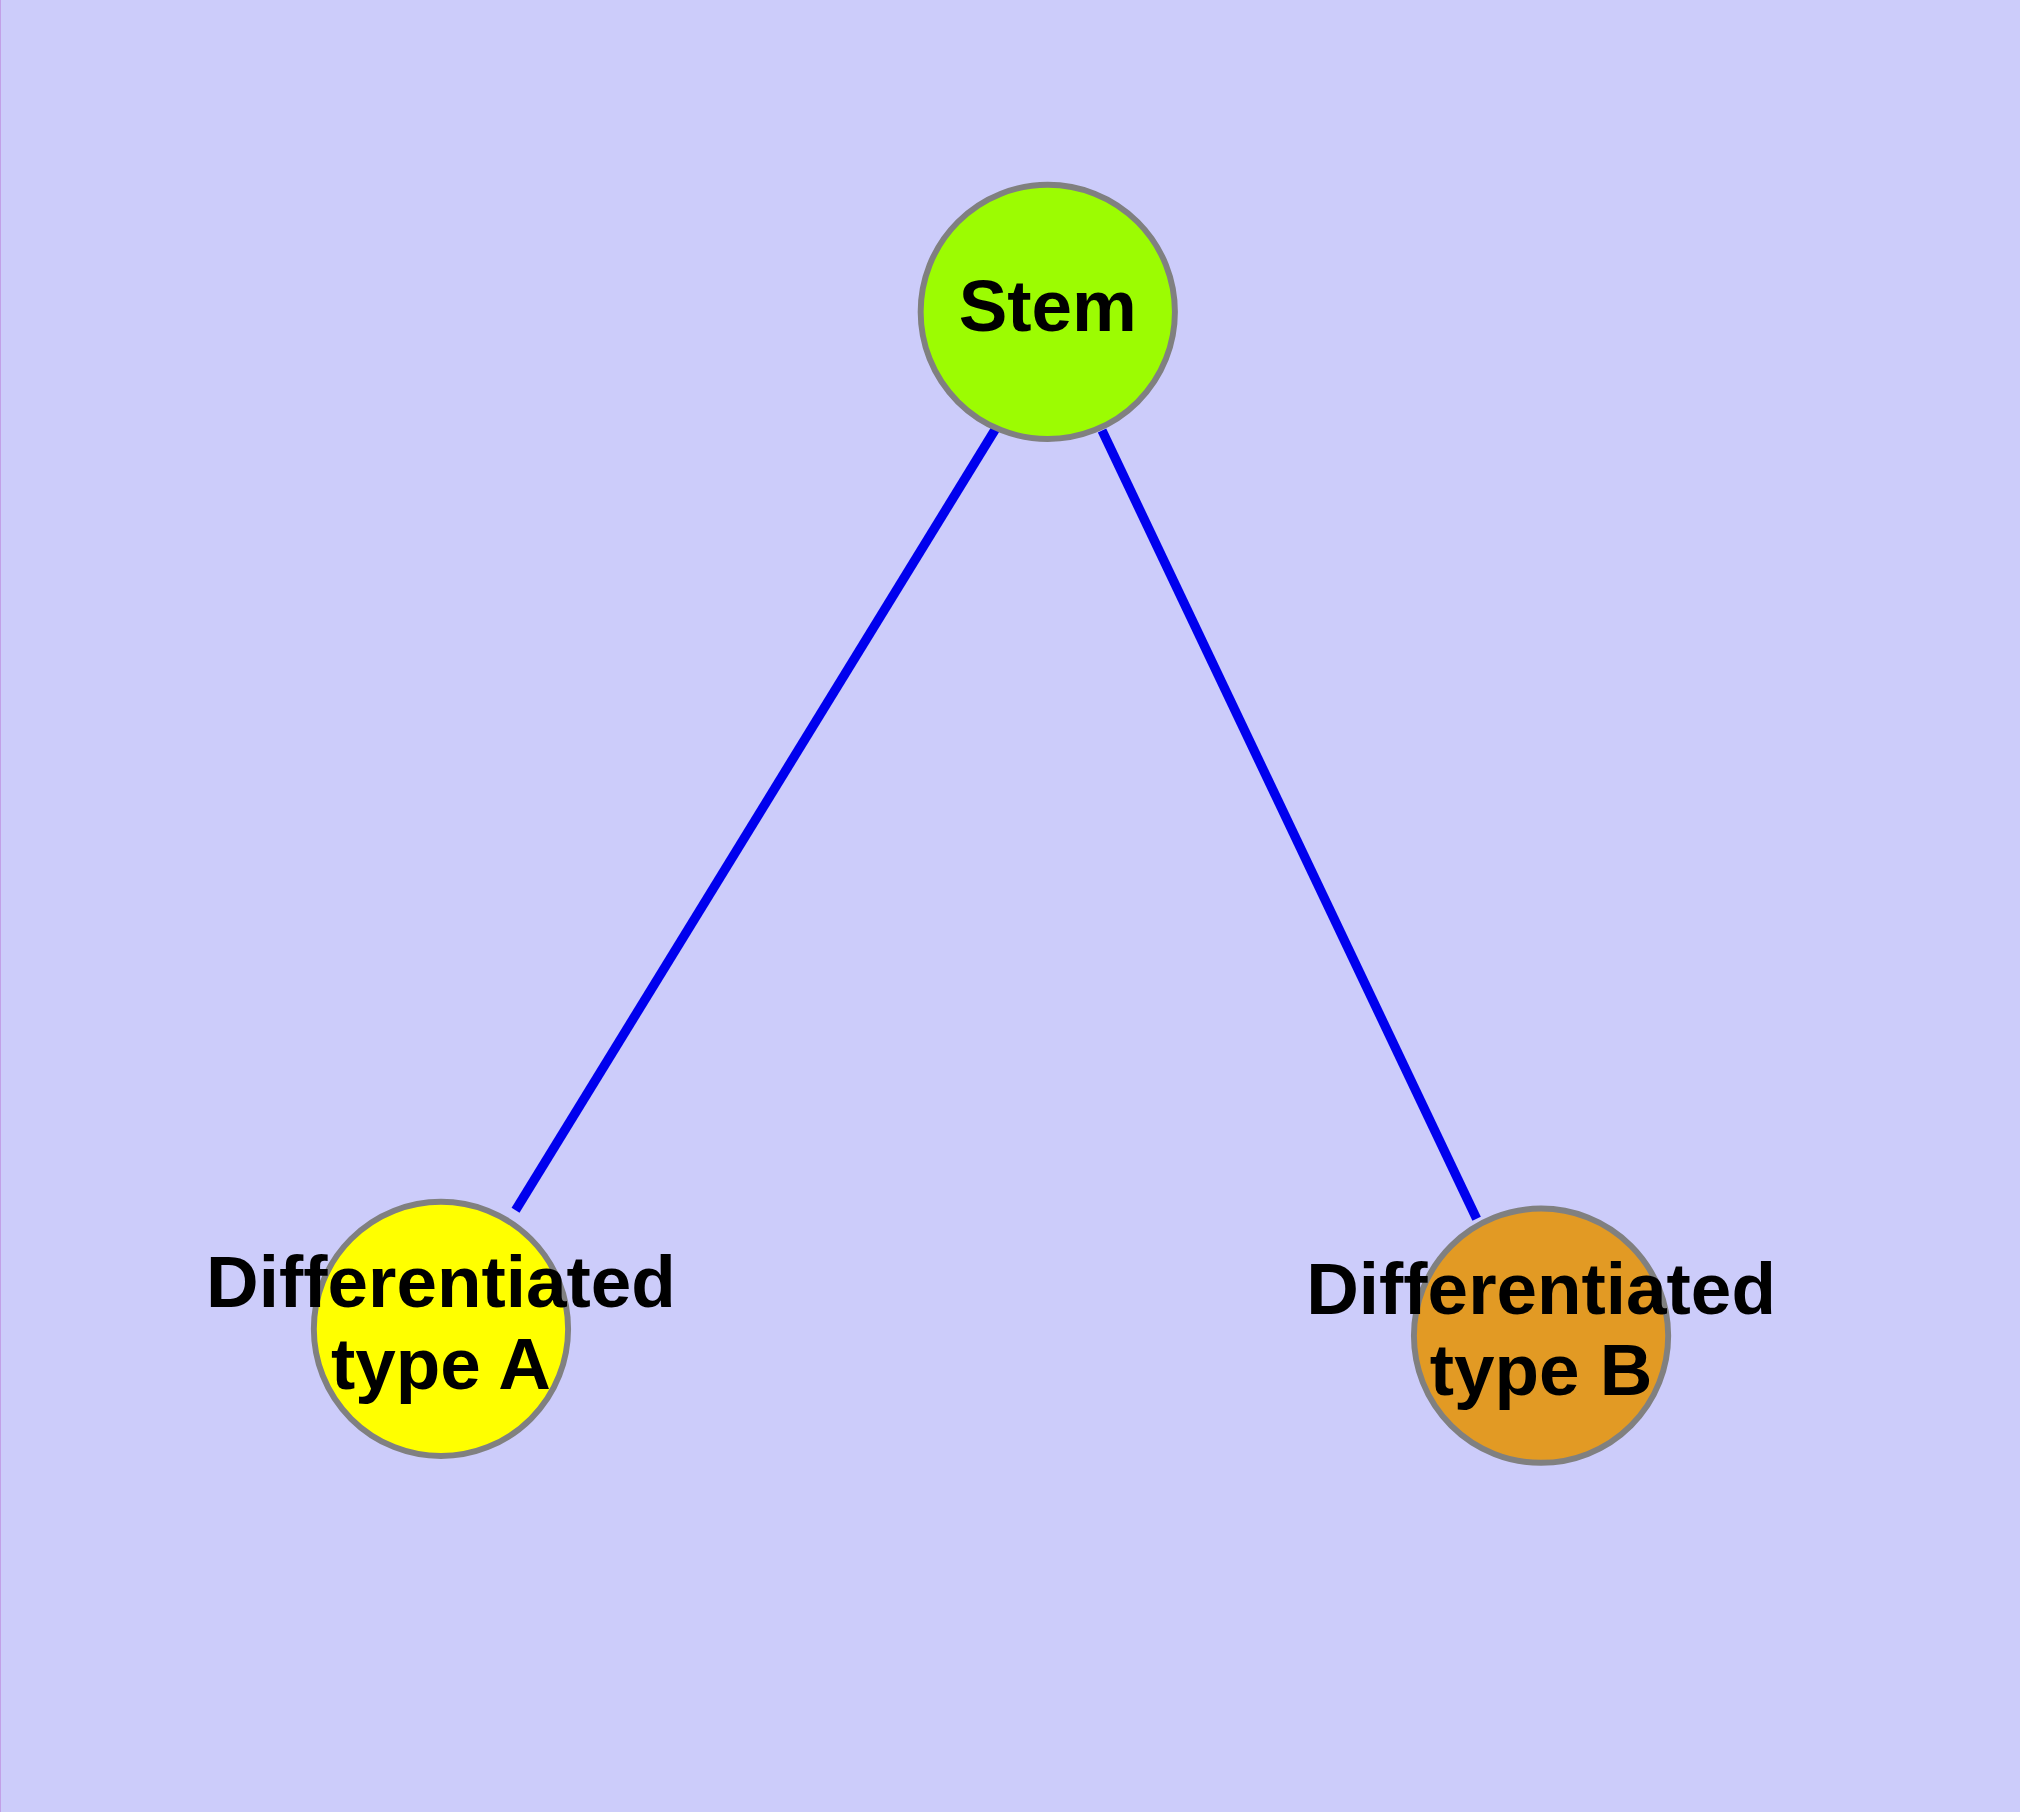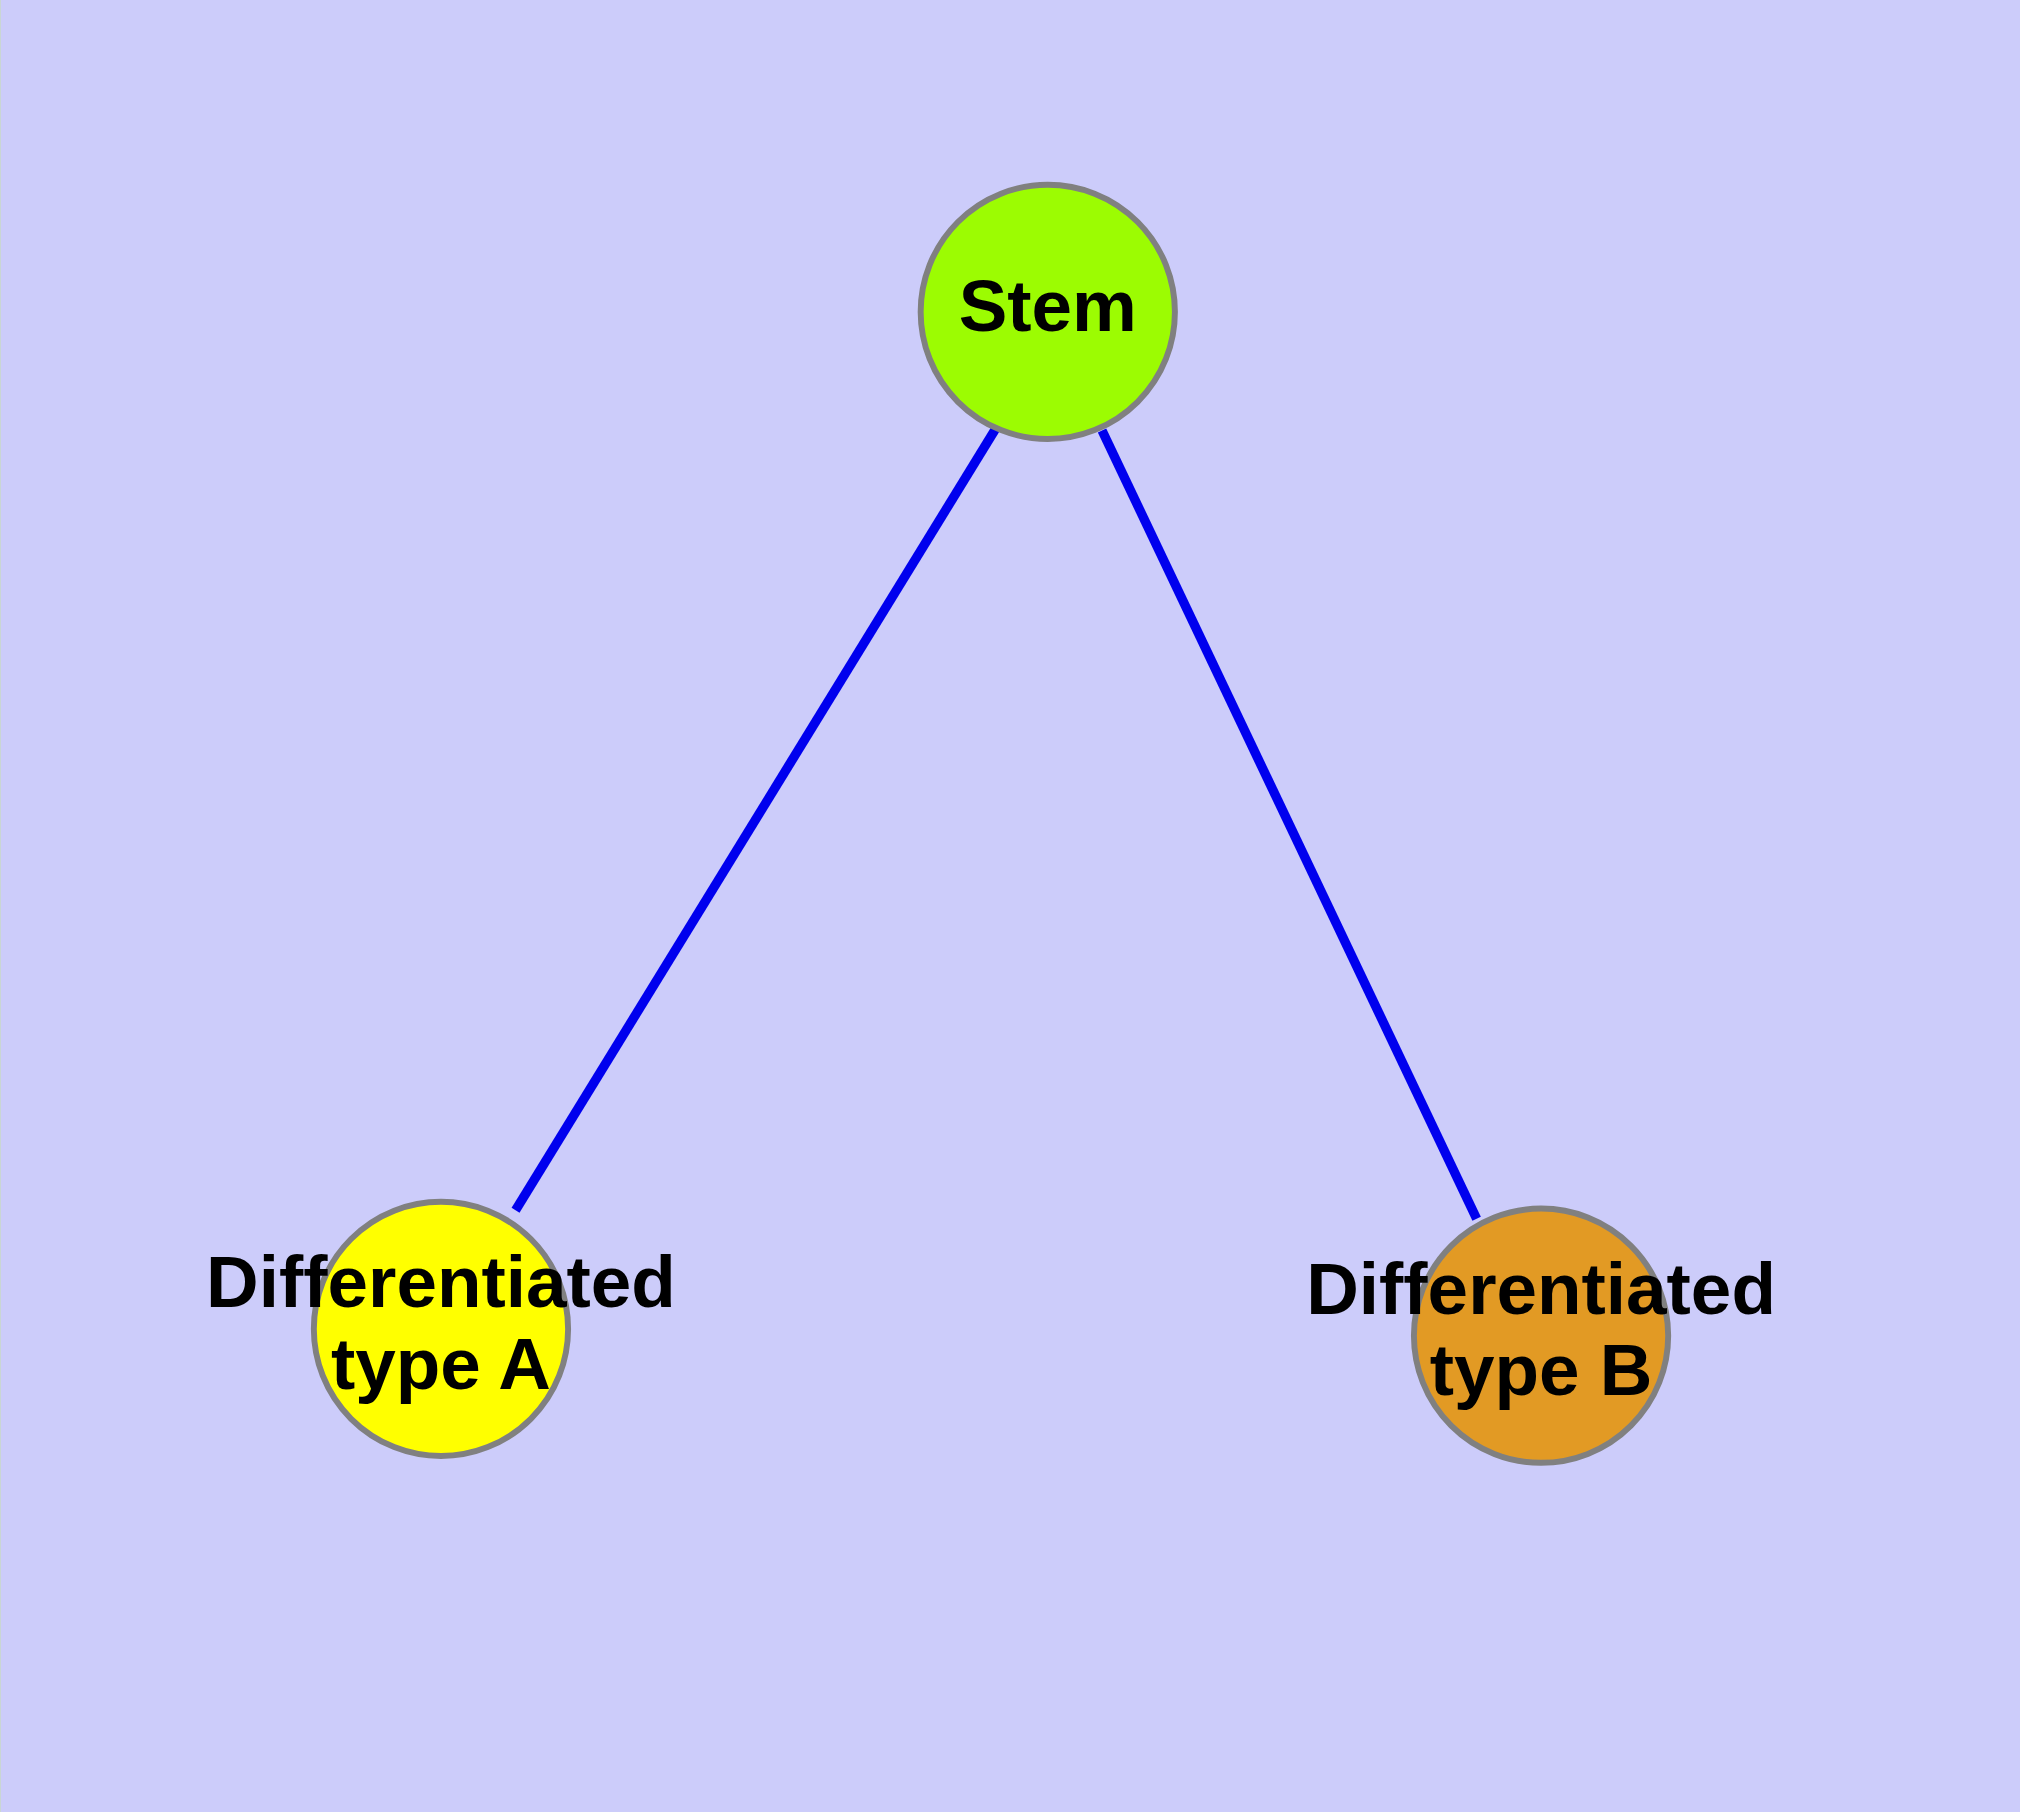--- a/index.html
+++ b/index.html
@@ -8,21 +8,21 @@
     background: #ffffff;
   }
   body {
     font-family: "Liberation Sans", sans-serif;
   }
   #canvas-wrap {
     position: relative;
     width: 2021px;
     height: 1812px;
     overflow: hidden;
-    background: #bef264;
+    background: #a21caf;
   }
   #graph-svg {
     display: block;
     width: 2021px;
     height: 1812px;
   }
   .node-label {
     font-family: "Liberation Sans", sans-serif;
     font-weight: bold;
     fill: #000000;

